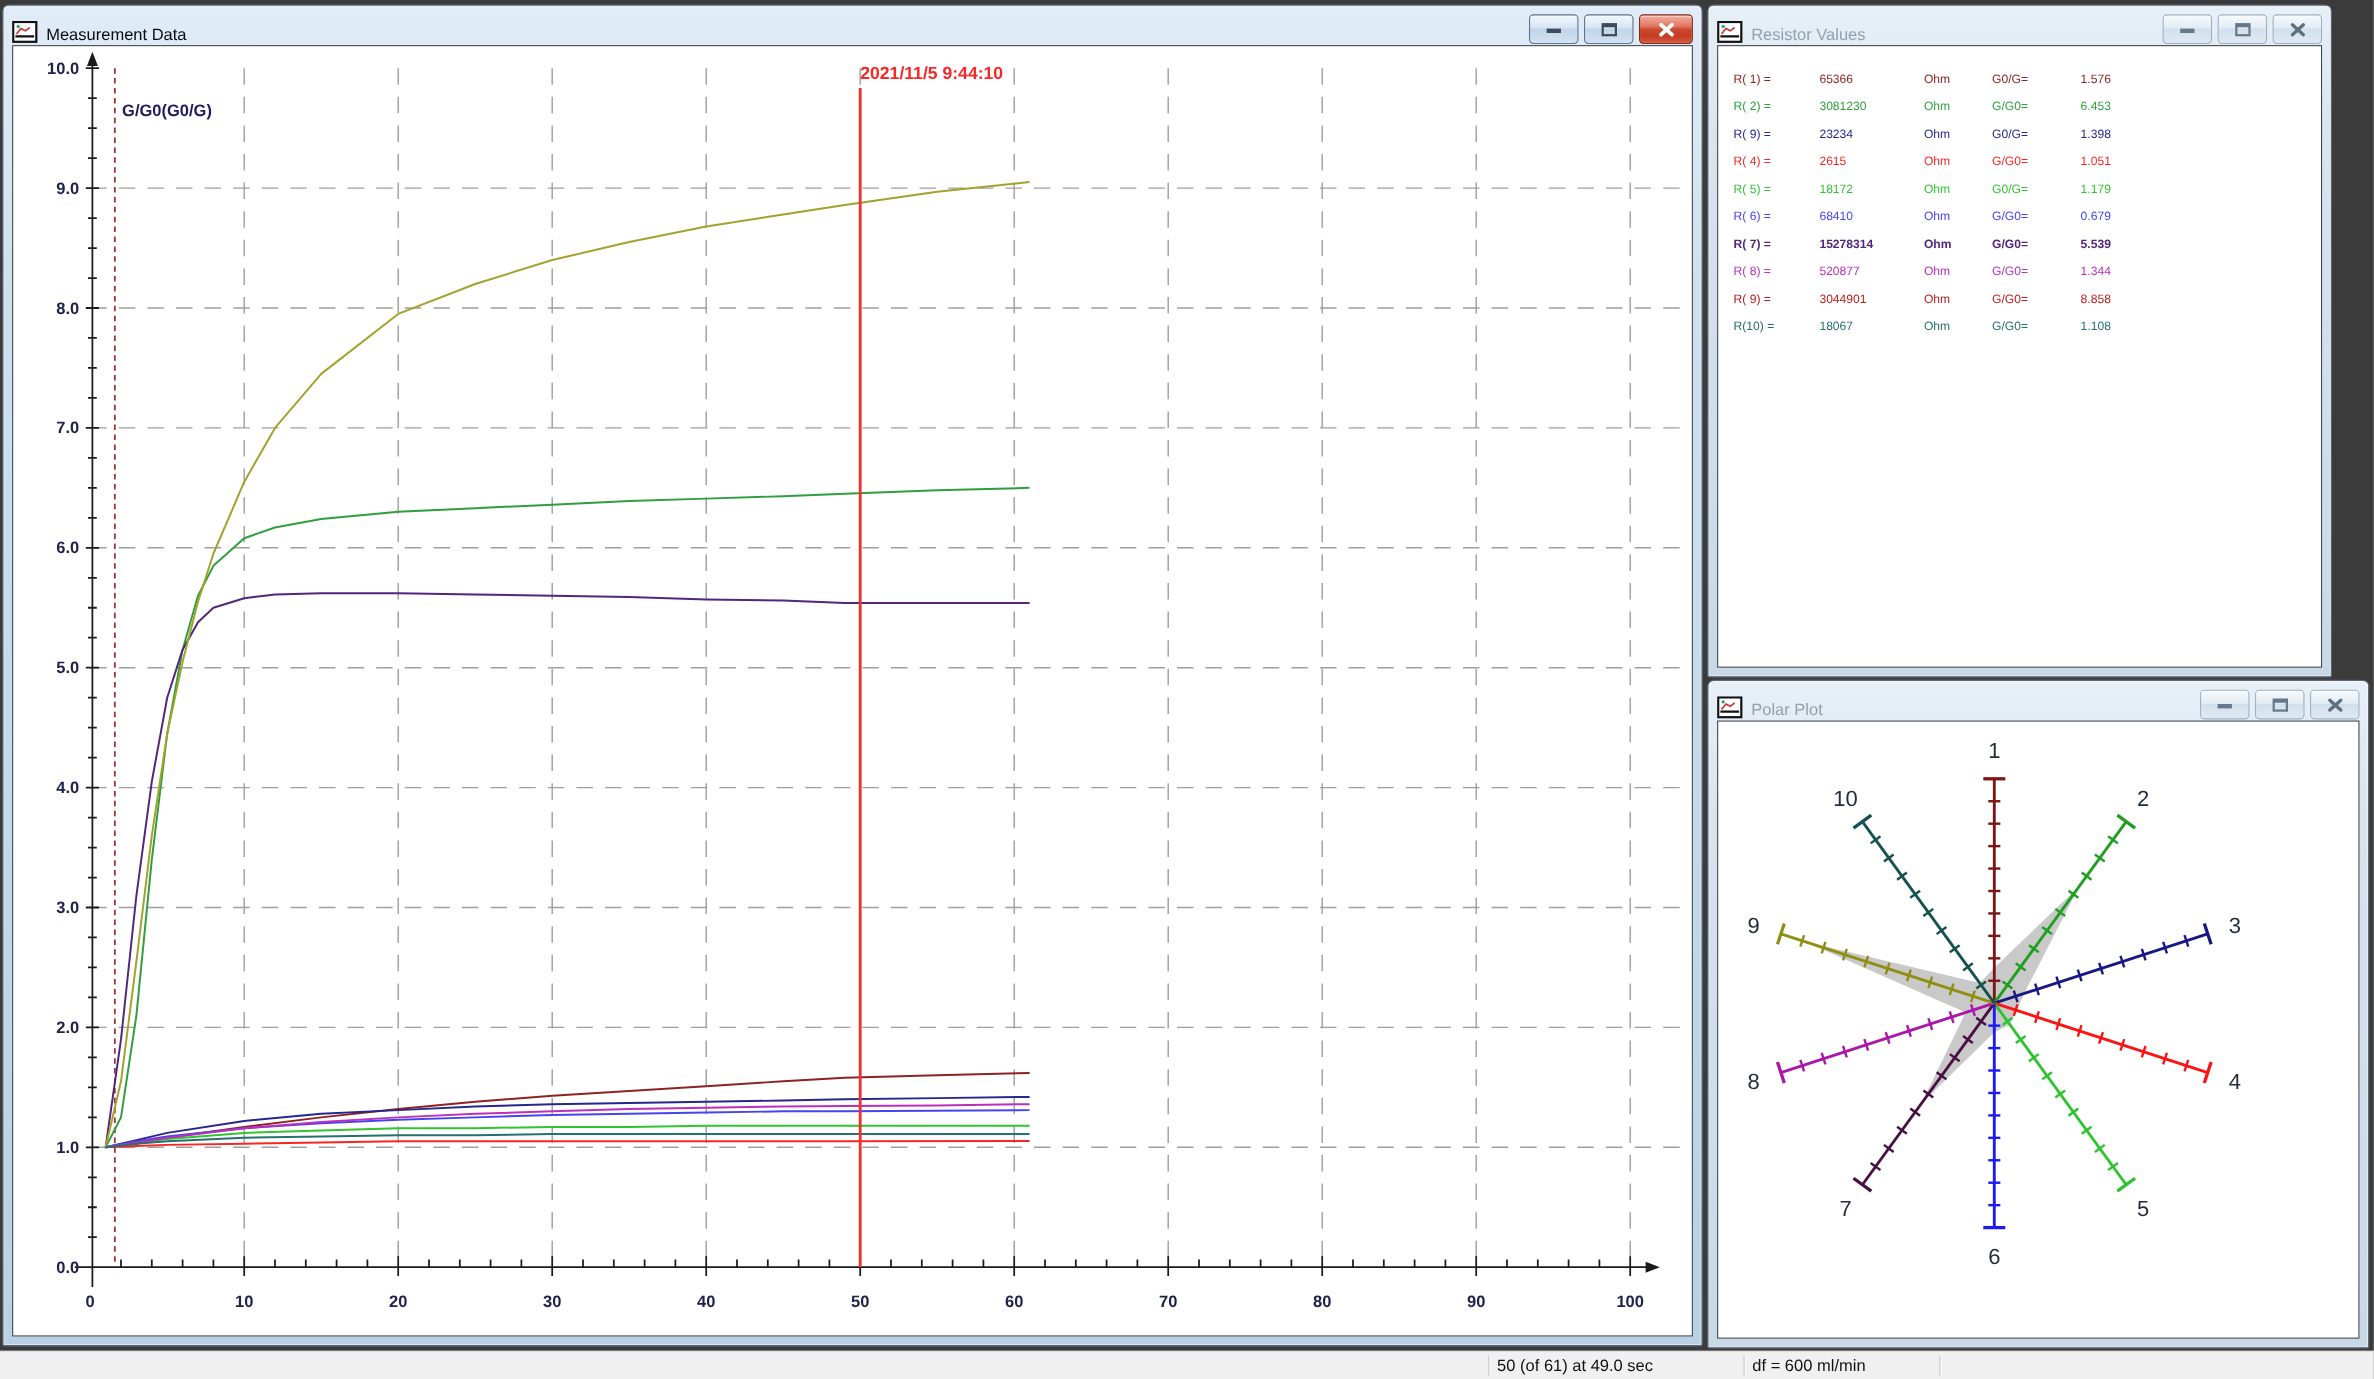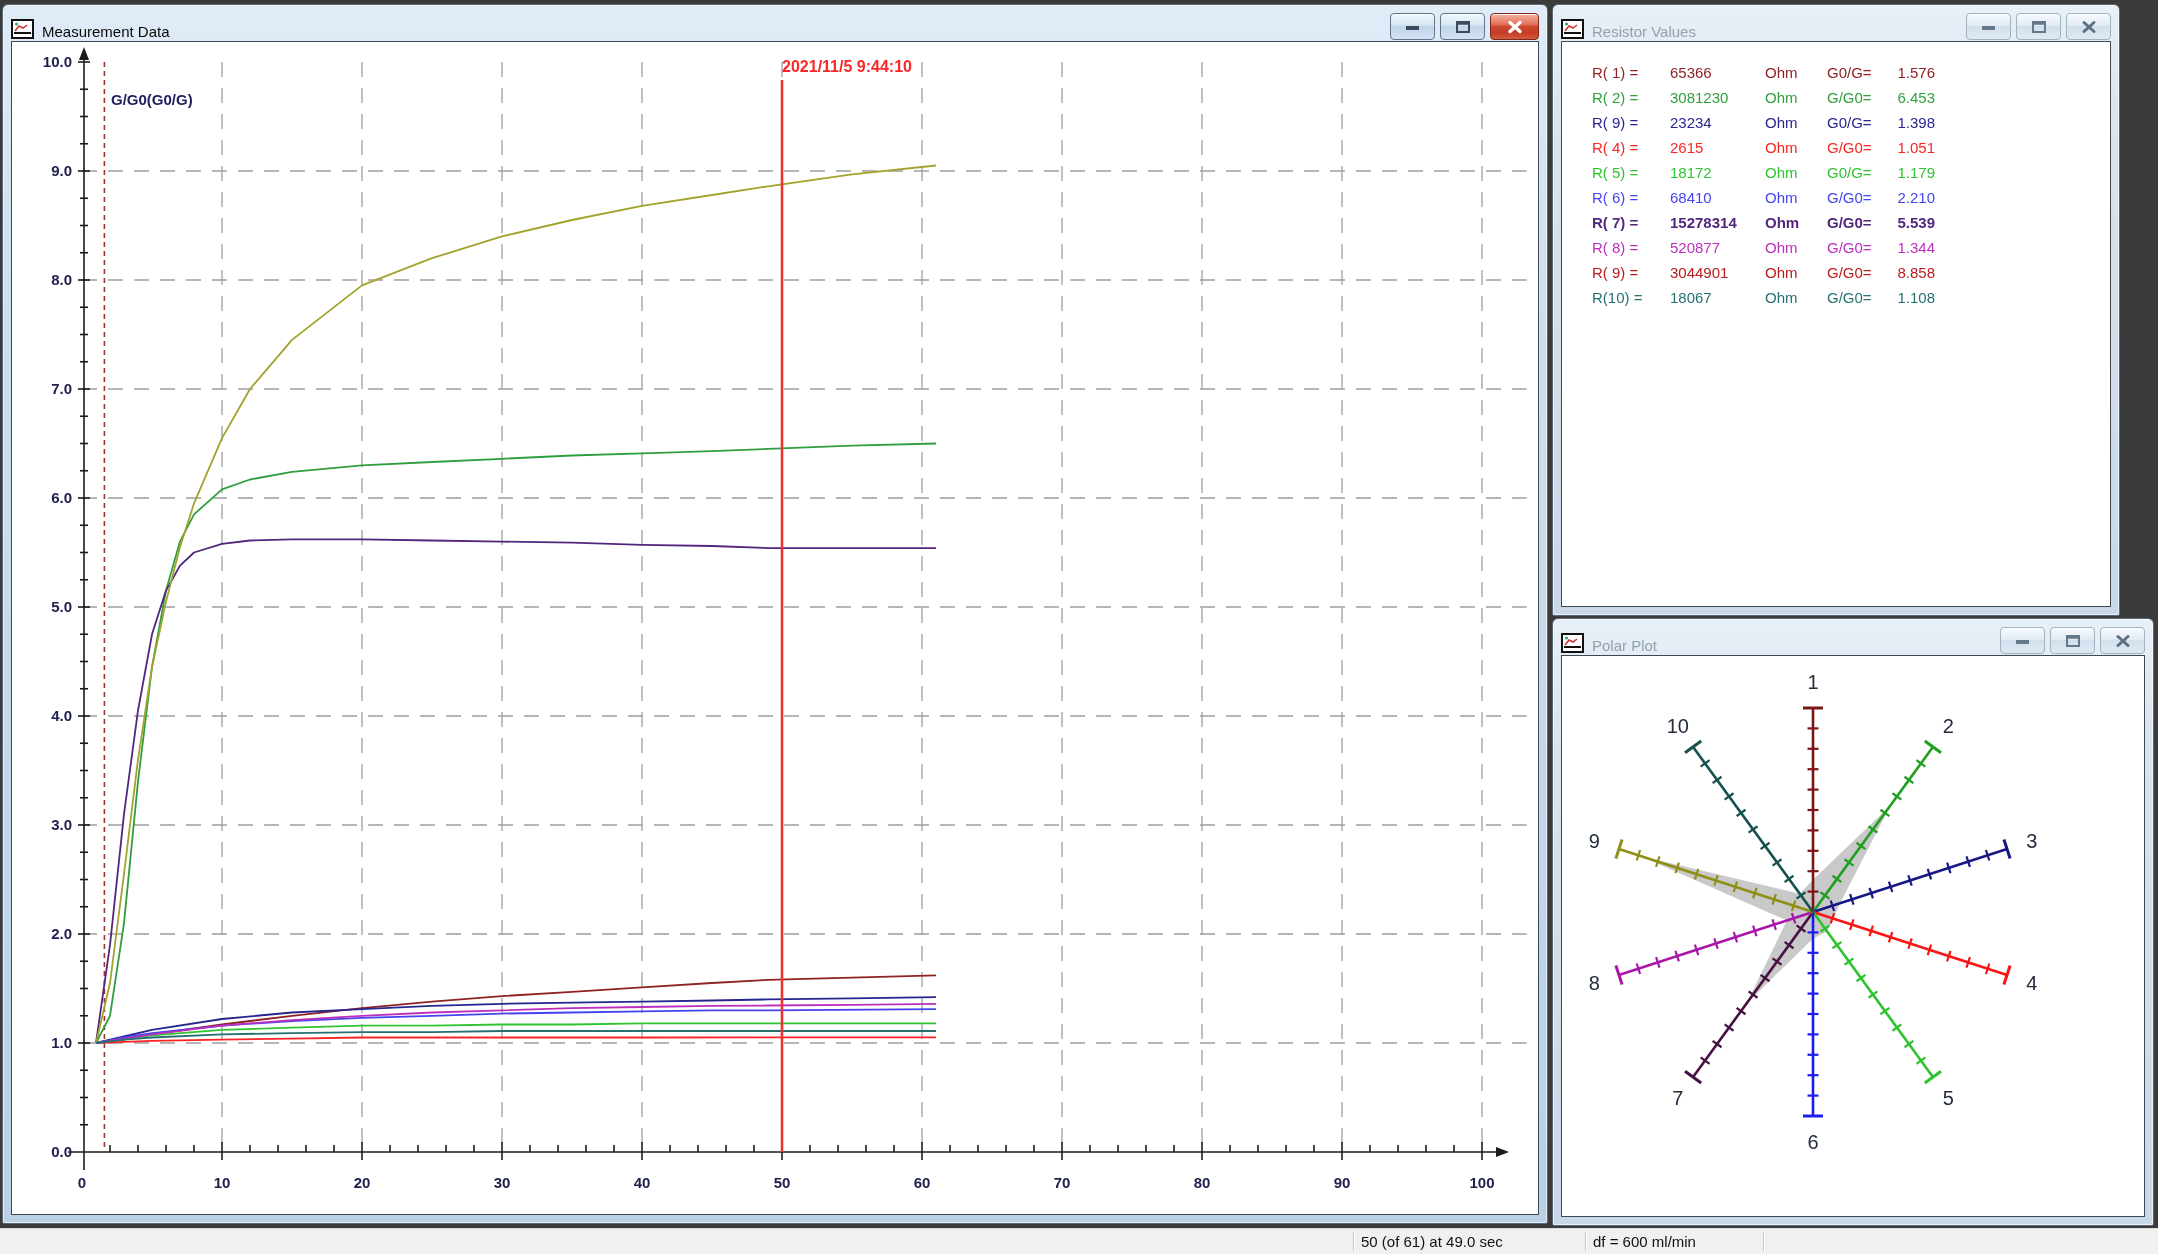--- a/index.html
+++ b/index.html
@@ -56,21 +56,21 @@
   .grid{stroke:#9f9f9f;stroke-width:1.3;stroke-dasharray:15 11;fill:none;}
   .axis{stroke:#1b1b1b;stroke-width:1.6;}
   .axisfill{fill:#1b1b1b;}
   .ticklabel{font:600 15px "Liberation Sans",sans-serif;fill:#20224e;}
   .ylabel{font:600 15px "Liberation Sans",sans-serif;fill:#1d1d5e;}
   .timestamp{font:600 16px "Liberation Sans",sans-serif;fill:#fb2626;}
   .startmark{stroke:#9e3030;stroke-width:1.6;stroke-dasharray:5 4;}
   .cursor{stroke:#ee3232;stroke-width:2.6;}
   .polarlabel{font:500 20px "Liberation Sans",sans-serif;fill:#232d3d;}
   
-  #resistor-rows{padding:18px 0 0 30px;font-size:15px;}
+  #resistor-rows{padding:18px 0 0 14px;font-size:11px;}
   .res-row{display:flex;height:25px;line-height:25px;white-space:pre;}
   .res-label{width:78px;}
   .res-value{width:88px;text-align:left;}
   .res-unit{width:50px;padding-left:7px;}
   .res-ratio-label{width:60px;margin-left:12px;}
   .res-ratio{width:48px;text-align:right;}
   
   #status-bar{
     position:absolute;left:0;top:1228px;width:2158px;height:26px;
     background:#f0f0f0;border-top:1px solid #dcdcdc;box-sizing:border-box;
@@ -299,21 +299,21 @@
       </span>
     </span>
   </div>
   <div class="client">
     <div id="resistor-rows">
         <div class="res-row" style="color: rgb(143, 34, 34);"><span class="res-label">R( 1) =</span><span class="res-value">65366</span><span class="res-unit">Ohm</span><span class="res-ratio-label">G0/G=</span><span class="res-ratio">1.576</span></div>
         <div class="res-row" style="color: rgb(47, 158, 63);"><span class="res-label">R( 2) =</span><span class="res-value">3081230</span><span class="res-unit">Ohm</span><span class="res-ratio-label">G/G0=</span><span class="res-ratio">6.453</span></div>
         <div class="res-row" style="color: rgb(38, 38, 143);"><span class="res-label">R( 9) =</span><span class="res-value">23234</span><span class="res-unit">Ohm</span><span class="res-ratio-label">G0/G=</span><span class="res-ratio">1.398</span></div>
         <div class="res-row" style="color: rgb(251, 36, 36);"><span class="res-label">R( 4) =</span><span class="res-value">2615</span><span class="res-unit">Ohm</span><span class="res-ratio-label">G/G0=</span><span class="res-ratio">1.051</span></div>
         <div class="res-row" style="color: rgb(48, 196, 48);"><span class="res-label">R( 5) =</span><span class="res-value">18172</span><span class="res-unit">Ohm</span><span class="res-ratio-label">G0/G=</span><span class="res-ratio">1.179</span></div>
-        <div class="res-row" style="color: rgb(68, 68, 242);"><span class="res-label">R( 6) =</span><span class="res-value">68410</span><span class="res-unit">Ohm</span><span class="res-ratio-label">G/G0=</span><span class="res-ratio">2.210</span></div>
+        <div class="res-row" style="color: rgb(68, 68, 242);"><span class="res-label">R( 6) =</span><span class="res-value">68410</span><span class="res-unit">Ohm</span><span class="res-ratio-label">G/G0=</span><span class="res-ratio">0.679</span></div>
         <div class="res-row" style="color: rgb(82, 38, 124); font-weight: bold;"><span class="res-label">R( 7) =</span><span class="res-value">15278314</span><span class="res-unit">Ohm</span><span class="res-ratio-label">G/G0=</span><span class="res-ratio">5.539</span></div>
         <div class="res-row" style="color: rgb(188, 47, 188);"><span class="res-label">R( 8) =</span><span class="res-value">520877</span><span class="res-unit">Ohm</span><span class="res-ratio-label">G/G0=</span><span class="res-ratio">1.344</span></div>
         <div class="res-row" style="color: #b91c1c;"><span class="res-label">R( 9) =</span><span class="res-value">3044901</span><span class="res-unit">Ohm</span><span class="res-ratio-label">G/G0=</span><span class="res-ratio">8.858</span></div>
         <div class="res-row" style="color: rgb(38, 112, 112);"><span class="res-label">R(10) =</span><span class="res-value">18067</span><span class="res-unit">Ohm</span><span class="res-ratio-label">G/G0=</span><span class="res-ratio">1.108</span></div>
       </div>
   </div>
 </div>
 
 <div class="window inactive" style="left:1552px;top:618px;width:602px;height:608px;">
   <div class="titlebar">

